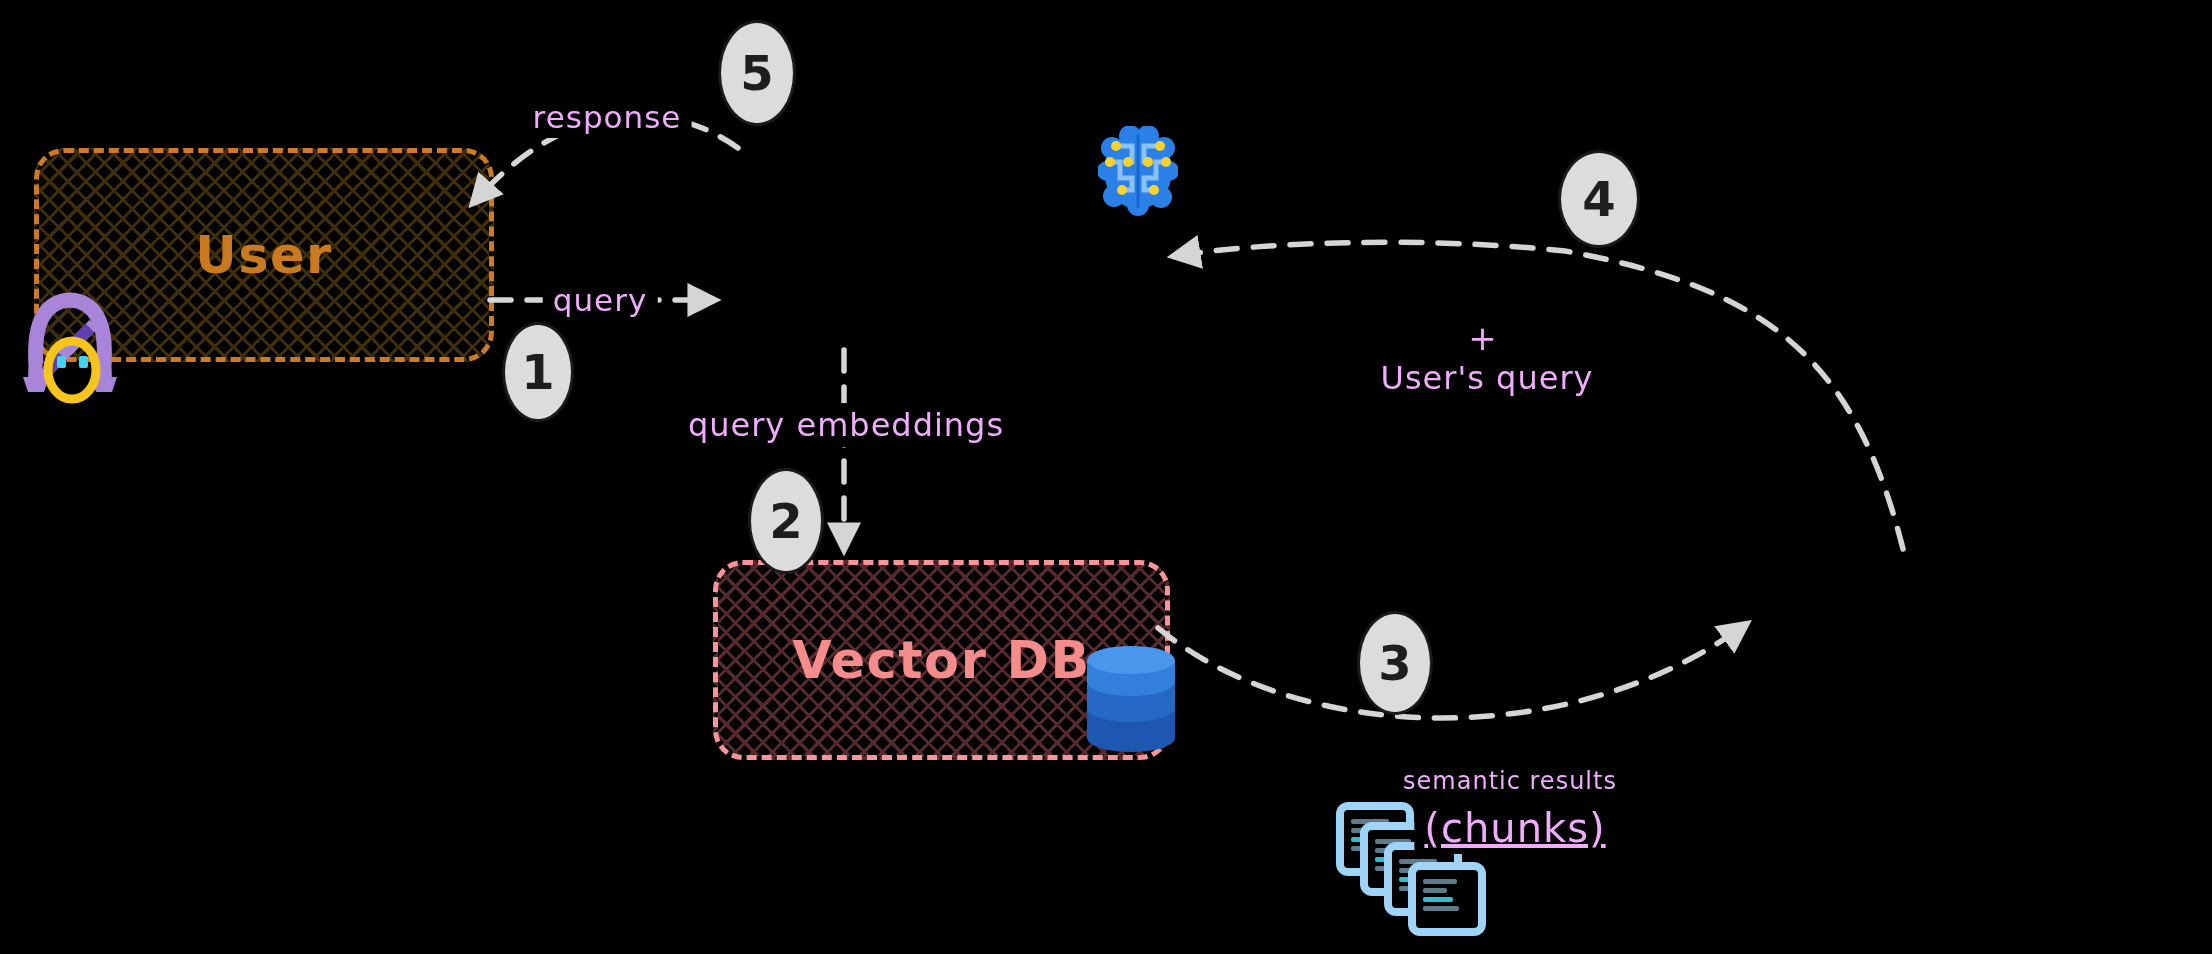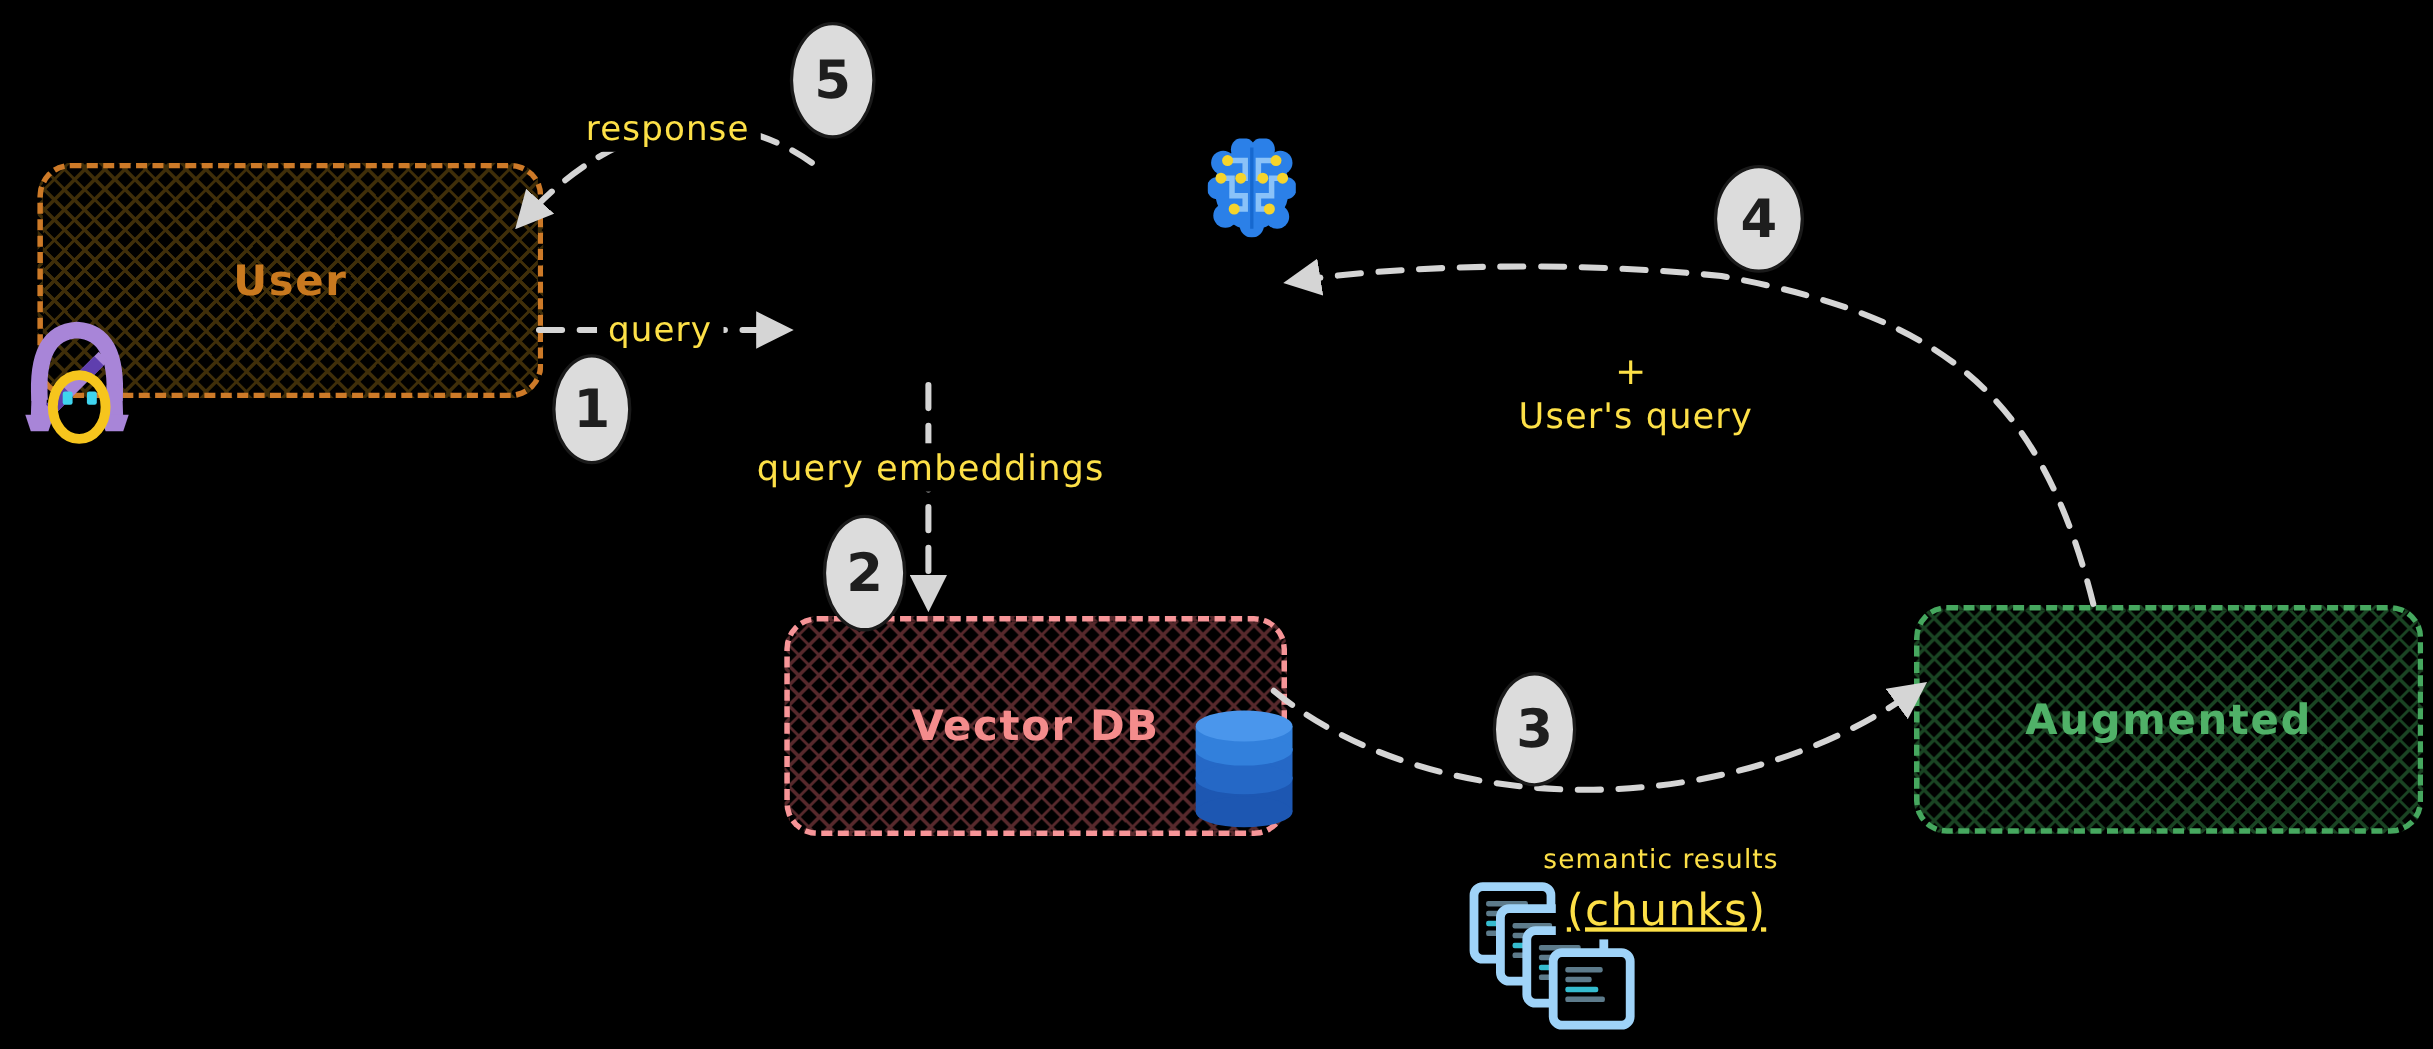--- a/index.html
+++ b/index.html
@@ -5,21 +5,21 @@
   html,body{margin:0;padding:0;background:#000;}
   #canvas{position:relative;width:2212px;height:954px;background:#000;overflow:hidden;
           font-family:"DejaVu Sans",sans-serif;}
 
   
   .node{position:absolute;border:5px dashed;border-radius:30px;
         display:flex;align-items:center;justify-content:center;
         background-image:
           repeating-linear-gradient(45deg, var(--hatch) 0 3px, transparent 3px 13px),
           repeating-linear-gradient(135deg, var(--hatch) 0 3px, transparent 3px 13px);}
-  .node-label{font-size:38px;letter-spacing:1.5px;font-weight:bold;}
+  .node-label{font-size:51px;letter-spacing:1.5px;font-weight:bold;}
 
   #node-user     {left:34px;  top:148px; width:450px; height:204px; border-color:#cd7a28; --hatch:#3f2e09;}
   #node-user .node-label{color:#c9791f;}
   #node-llm      {left:727px; top:148px; width:442px; height:192px; border-color:#74b4f2; --hatch:#1f4266;}
   #node-llm .node-label{color:#66abf0;}
   #node-vdb      {left:713px; top:560px; width:447px; height:190px; border-color:#f79598; --hatch:#57292c;}
   #node-vdb .node-label{color:#f48c8c;}
   #node-aug      {left:1740px;top:550px; width:453px; height:198px; border-color:#46a85f; --hatch:#1a4423;}
   #node-aug .node-label{color:#50b168;}
 
@@ -28,21 +28,21 @@
         display:flex;align-items:center;justify-content:center;
         color:#1e1e1e;font-size:48px;font-weight:bold;}
   #step-1{left:502px; top:322px; width:66px; height:94px;}
   #step-2{left:748px; top:468px; width:70px; height:100px;}
   #step-3{left:1357px;top:611px; width:70px; height:98px;}
   #step-4{left:1558px;top:150px; width:76px; height:92px;}
   #step-5{left:718px; top:20px;  width:72px; height:100px;}
 
   
   .edge-label{position:absolute;transform:translate(-50%,-50%);
-              color:#fde047;background:#000;padding:3px 10px;white-space:nowrap;
+              color:#f0abfc;background:#000;padding:3px 10px;white-space:nowrap;
               font-size:31px;letter-spacing:1px;}
   #lbl-response {left:607px; top:117px;}
   #lbl-query    {left:600px; top:300px;}
   #lbl-embed    {left:846px; top:425px;font-size:32px;}
   #lbl-ctx1     {left:1495px;top:278px;font-size:32px;}
   #lbl-ctx2     {left:1483px;top:338px;font-size:34px;}
   #lbl-ctx3     {left:1487px;top:378px;font-size:32px;}
   #lbl-sem1     {left:1510px;top:781px;font-size:24px;}
   #lbl-sem2     {left:1515px;top:828px;font-size:40px;text-decoration:underline;}
 
@@ -69,23 +69,20 @@
 </head>
 <body>
 
 <div id="canvas">
 
   <div class="node" id="node-user">
     <span class="node-label">User</span>
   </div>
   <div class="node" id="node-vdb">
     <span class="node-label">Vector DB</span>
-  </div>
-  <div class="node" id="node-aug">
-    <span class="node-label">Augmented</span>
   </div>
 
   <svg id="arrows" width="2212" height="954" viewBox="0 0 2212 954">
     <defs>
       <marker id="ah" viewBox="0 0 10 10" refX="7.5" refY="5" markerWidth="6.2" markerHeight="6.2" orient="auto" markerUnits="strokeWidth">
         <path d="M0 0 L10 5 L0 10 z" fill="#d5d5d5"></path>
       </marker>
     </defs>
     <g fill="none" stroke="#d5d5d5" stroke-width="5.5" stroke-linecap="round" stroke-dasharray="21 16">
       <path d="M 738 148 C 665 96 565 100 474 202" marker-end="url(#ah)"></path>

